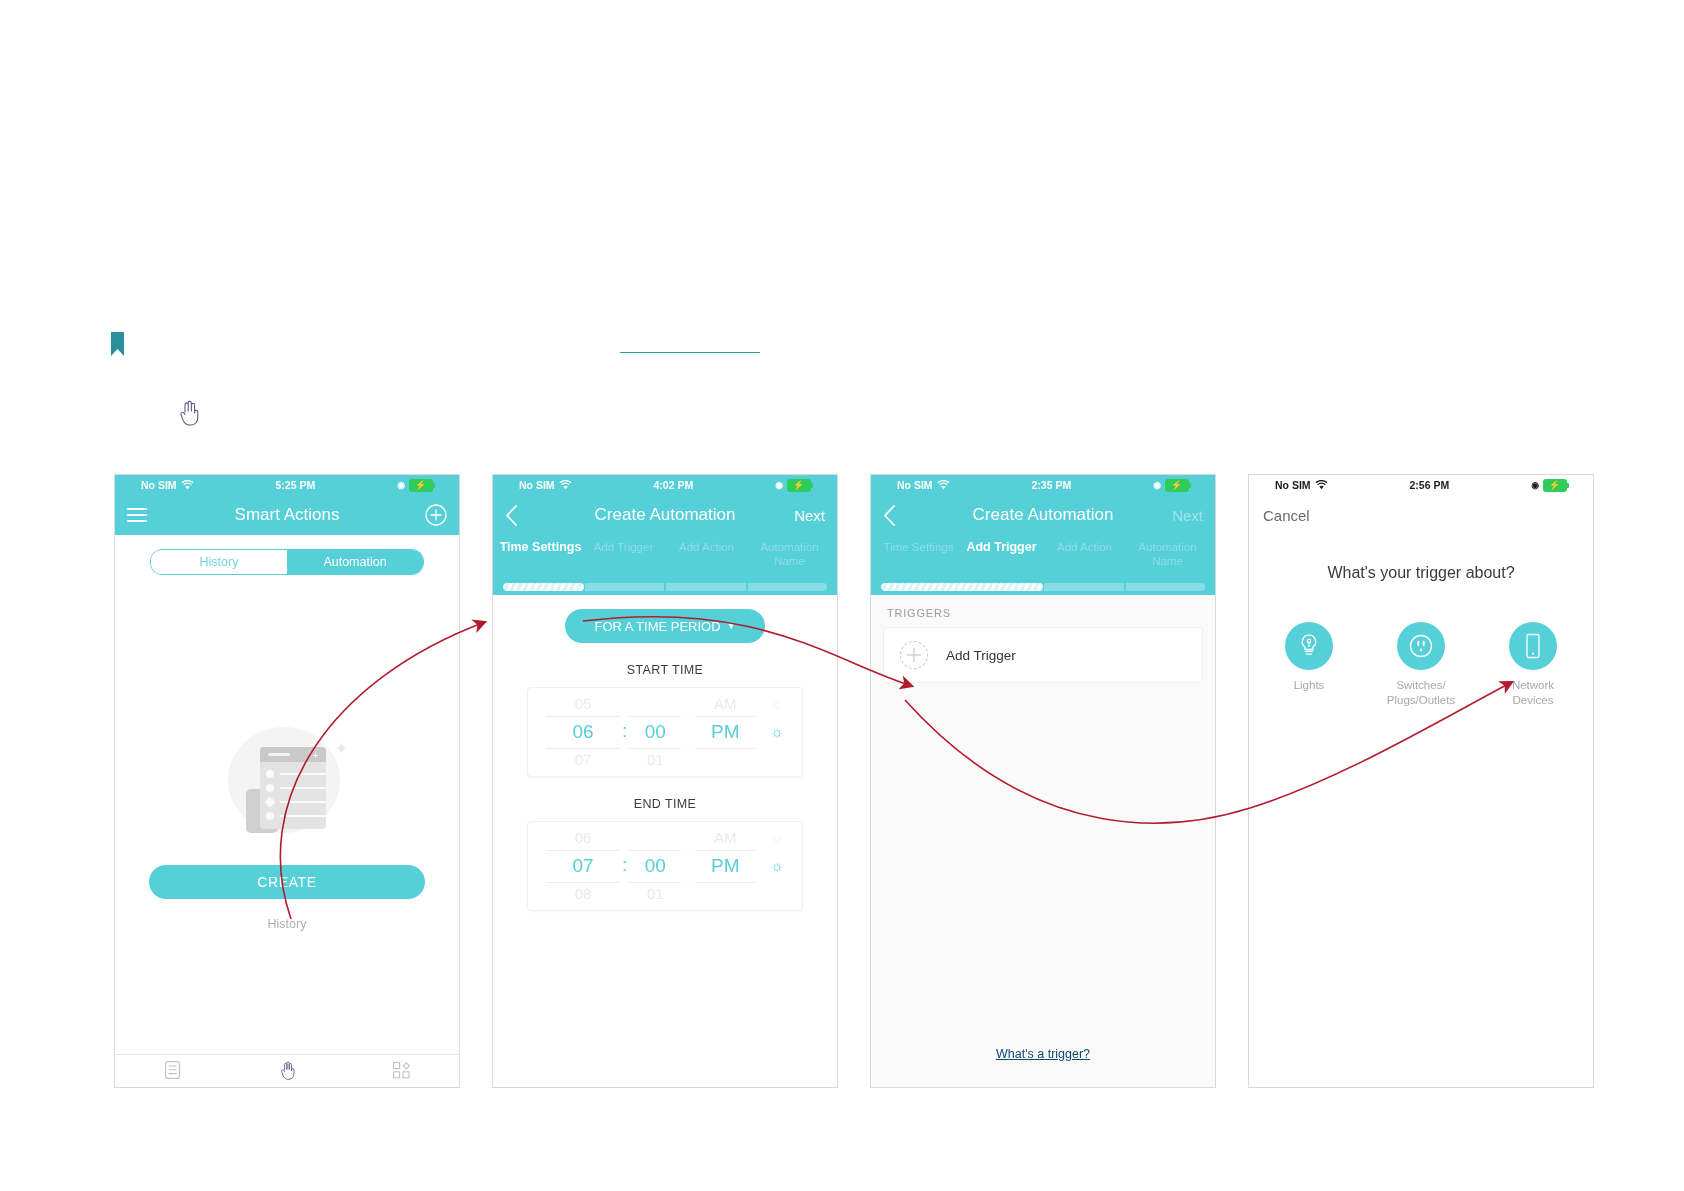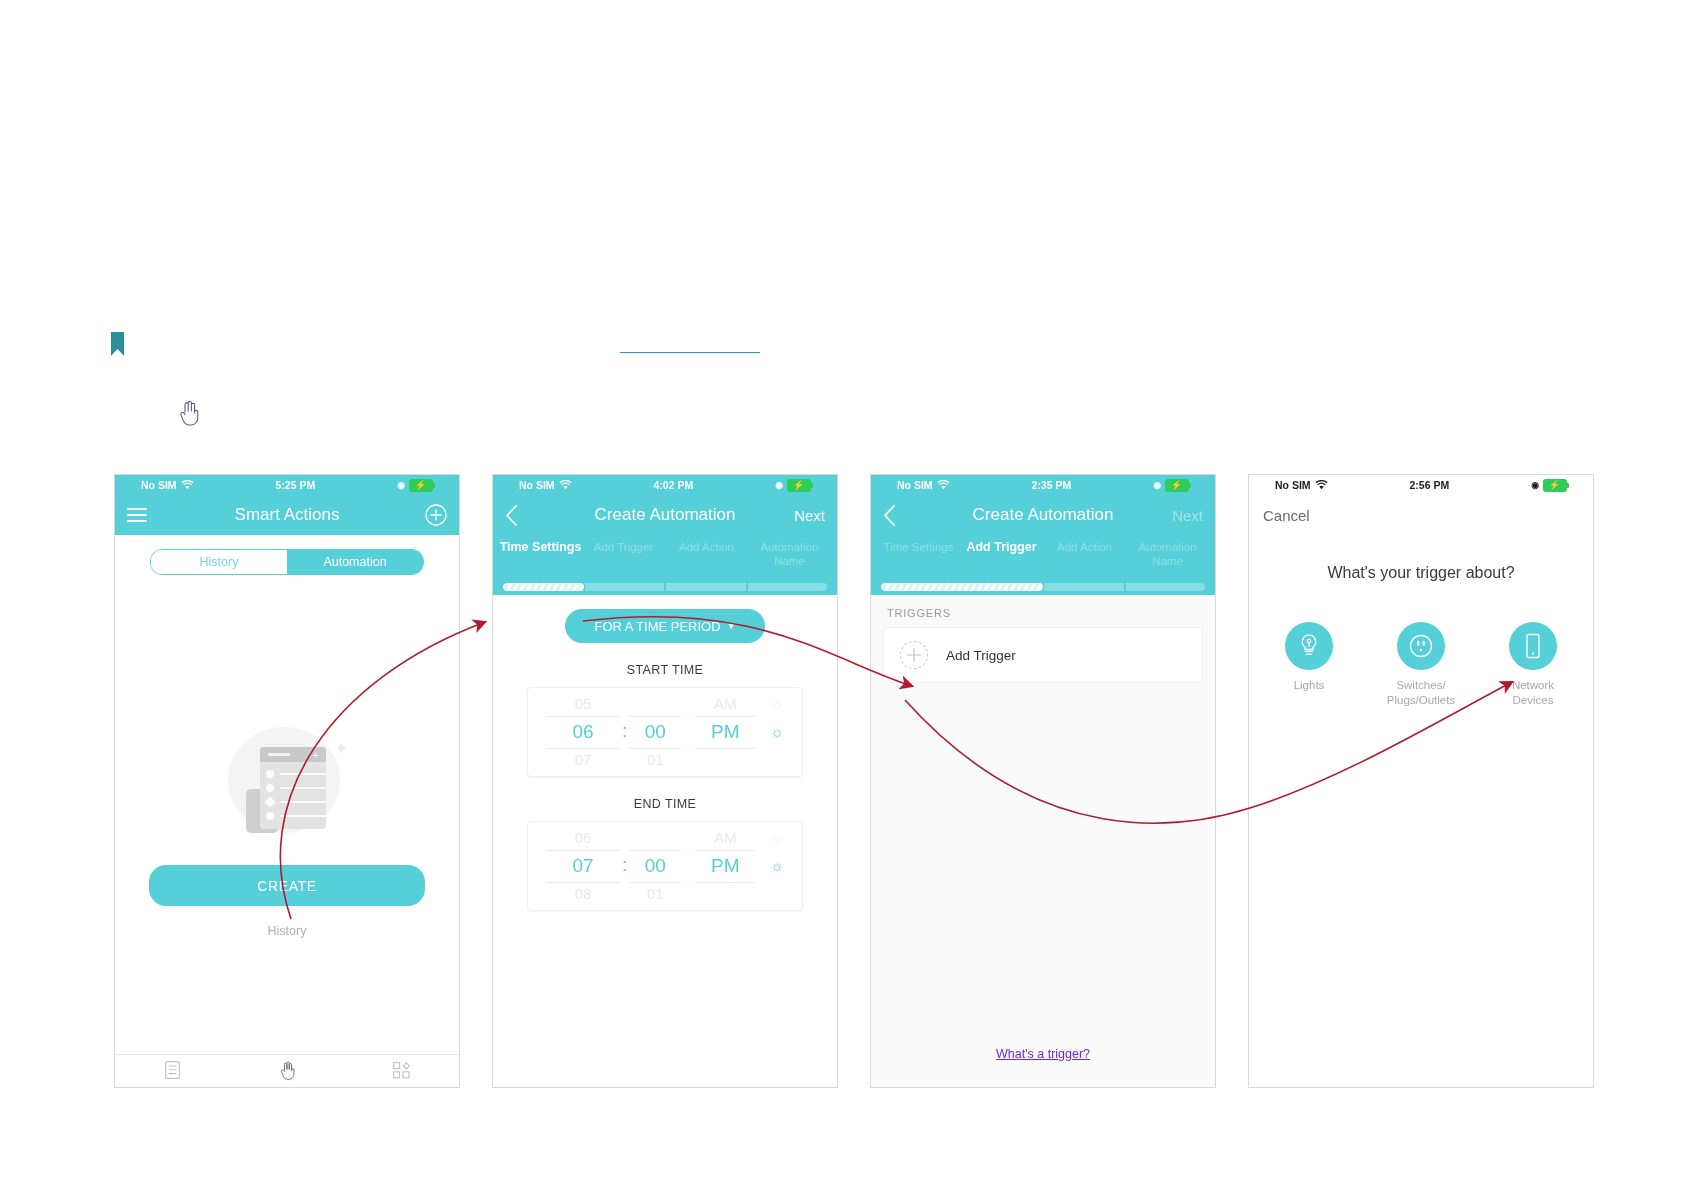--- a/index.html
+++ b/index.html
@@ -78,21 +78,21 @@
   .card-head{position:absolute;left:32px;top:26px;width:66px;height:15px;background:#c9c9c9;border-radius:4px 4px 0 0;}
   .card-head .bar{position:absolute;left:8px;top:6px;width:22px;height:3px;background:#f2f2f2;border-radius:2px;}
   .card-head .plus{position:absolute;right:7px;top:3px;color:#f7f7f7;font-size:11px;line-height:1;}
   .row{position:absolute;left:38px;height:3px;}
   .row .dot{position:absolute;left:0;top:-3px;width:8px;height:8px;background:#fafafa;border-radius:50%;}
   .row .dot.dia{border-radius:1px;transform:rotate(45deg);}
   .row .ln{position:absolute;left:14px;top:0;width:46px;height:2px;background:#fafafa;}
   .spark{position:absolute;right:-2px;top:18px;color:#e8e8e8;font-size:16px;}
 
   .empty-text{margin-top:20px;font-size:12.5px;color:#b4b4b4;line-height:1.45;padding:0 34px;}
-  .create-btn{margin:26px auto 14px auto;width:276px;height:41px;background:#55cfd8;border-radius:17px;
+  .create-btn{margin:26px auto 14px auto;width:276px;height:34px;background:#55cfd8;border-radius:17px;
               color:#ffffff;font-size:14px;letter-spacing:.6px;display:flex;align-items:center;justify-content:center;}
   .history{margin-top:18px;text-align:center;font-size:12.5px;color:#b0b0b0;}
 
   .tabbar{position:absolute;left:0;right:0;bottom:0;height:46px;border-top:1px solid #e6e6e6;
           display:flex;align-items:center;background:#fff;}
   .tabitem{flex:1;text-align:center;}
   .tabitem .tlab{font-size:8px;letter-spacing:.5px;color:#c2c2c2;margin-top:3px;}
   .tabitem.active .tlab{color:#5b5b8a;}
 
   
@@ -115,21 +115,21 @@
 
   
   .body3{height:calc(100% - 120px);position:relative;background:#fafafa;}
   .trig-card{margin:8px 12px 0 12px;background:#ffffff;border:1px solid #f0f0f0;border-radius:3px;height:56px;
              display:flex;align-items:center;padding-left:16px;box-sizing:border-box;gap:18px;}
   .plus-circ{width:26px;height:26px;border-radius:50%;border:1px dashed #c8c8c8;position:relative;}
   .plus-circ:before,.plus-circ:after{content:"";position:absolute;background:#bdbdbd;}
   .plus-circ:before{left:50%;top:6px;bottom:6px;width:1px;transform:translateX(-50%);}
   .plus-circ:after{top:50%;left:6px;right:6px;height:1px;transform:translateY(-50%);}
   .trig-lbl{font-size:13.5px;color:#333;}
-  .whats{position:absolute;left:0;right:0;bottom:26px;text-align:center;font-size:12.5px;color:#6d28d9;
+  .whats{position:absolute;left:0;right:0;bottom:26px;text-align:center;font-size:12.5px;color:#0c4a6e;
          text-decoration:underline;}
 
   
   .body4{height:calc(100% - 20px);position:relative;background:#fff;}
   .cancel{font-size:15px;color:#6a6a6a;padding:12px 0 0 14px;}
   .q-title{text-align:center;font-size:16px;color:#3b3b3b;margin-top:40px;}
   .cats{display:flex;justify-content:center;gap:32px;margin-top:40px;}
   .cat{width:80px;text-align:center;}
   .cat .circ{width:48px;height:48px;border-radius:50%;background:#55cfd8;margin:0 auto;
              display:flex;align-items:center;justify-content:center;}

